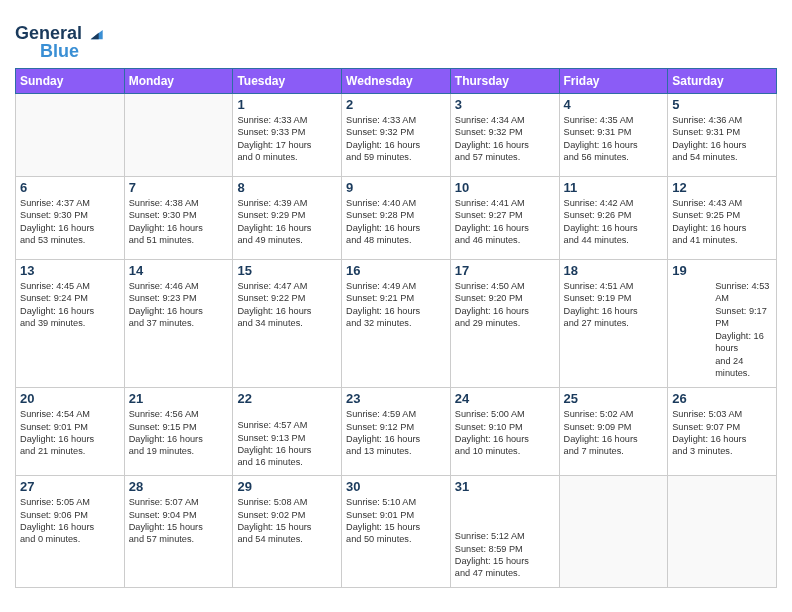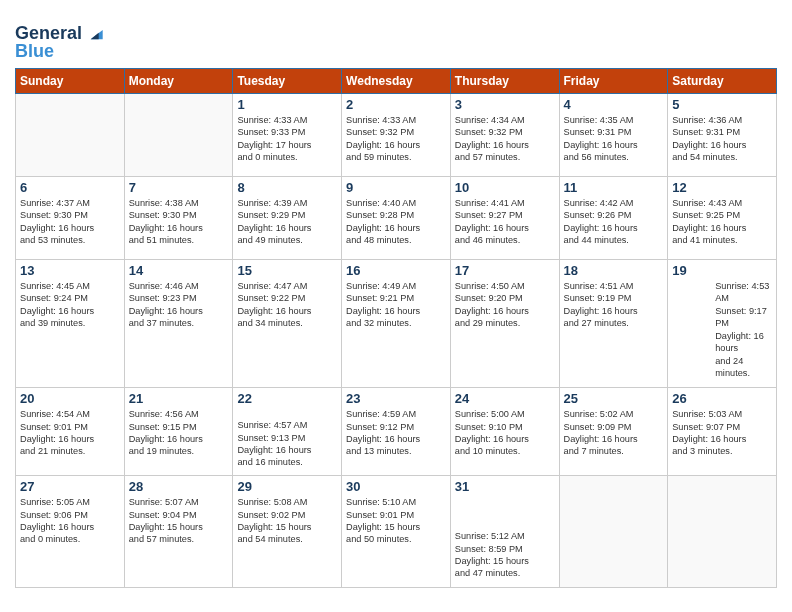--- a/index.html
+++ b/index.html
@@ -52,21 +52,21 @@
       color: #333;
     }
     .calendar {
       flex: 1;
       border: 1px solid #ccc;
       border-collapse: collapse;
       width: 100%;
       table-layout: fixed;
     }
     .calendar th {
-      background-color: #c2410c;
+      background-color: #8b5cf6;
       color: white;
       font-size: 12px;
       padding: 5px 4px;
       text-align: left;
       border: 1px solid #2e6da4;
       font-weight: bold;
     }
     .calendar td {
       border: 1px solid #ccc;
       vertical-align: top;
@@ -102,21 +102,21 @@
   <div class="header">
     <div class="logo">
       <div>
         <div style="display:flex;align-items:center;">
           <span class="logo-text">General</span>
           <svg class="logo-icon" viewBox="0 0 30 20">
             <polygon points="10,18 28,4 28,18" fill="#3a8fd4"></polygon>
             <polygon points="10,18 22,8 22,18" fill="#1a3a5c"></polygon>
           </svg>
         </div>
-        <div style="display:flex;align-items:center;margin-top:-2px;">
+        <div style="display:flex;align-items:center;margin-top:-2px;justify-content:center;">
           <span class="logo-text" style="color:#3a8fd4;font-size:18px;">Blue</span>
         </div>
       </div>
     </div>
     <div class="title-block">
       <div class="main-title"></div>
       <div class="subtitle"></div>
     </div>
   </div>
 

